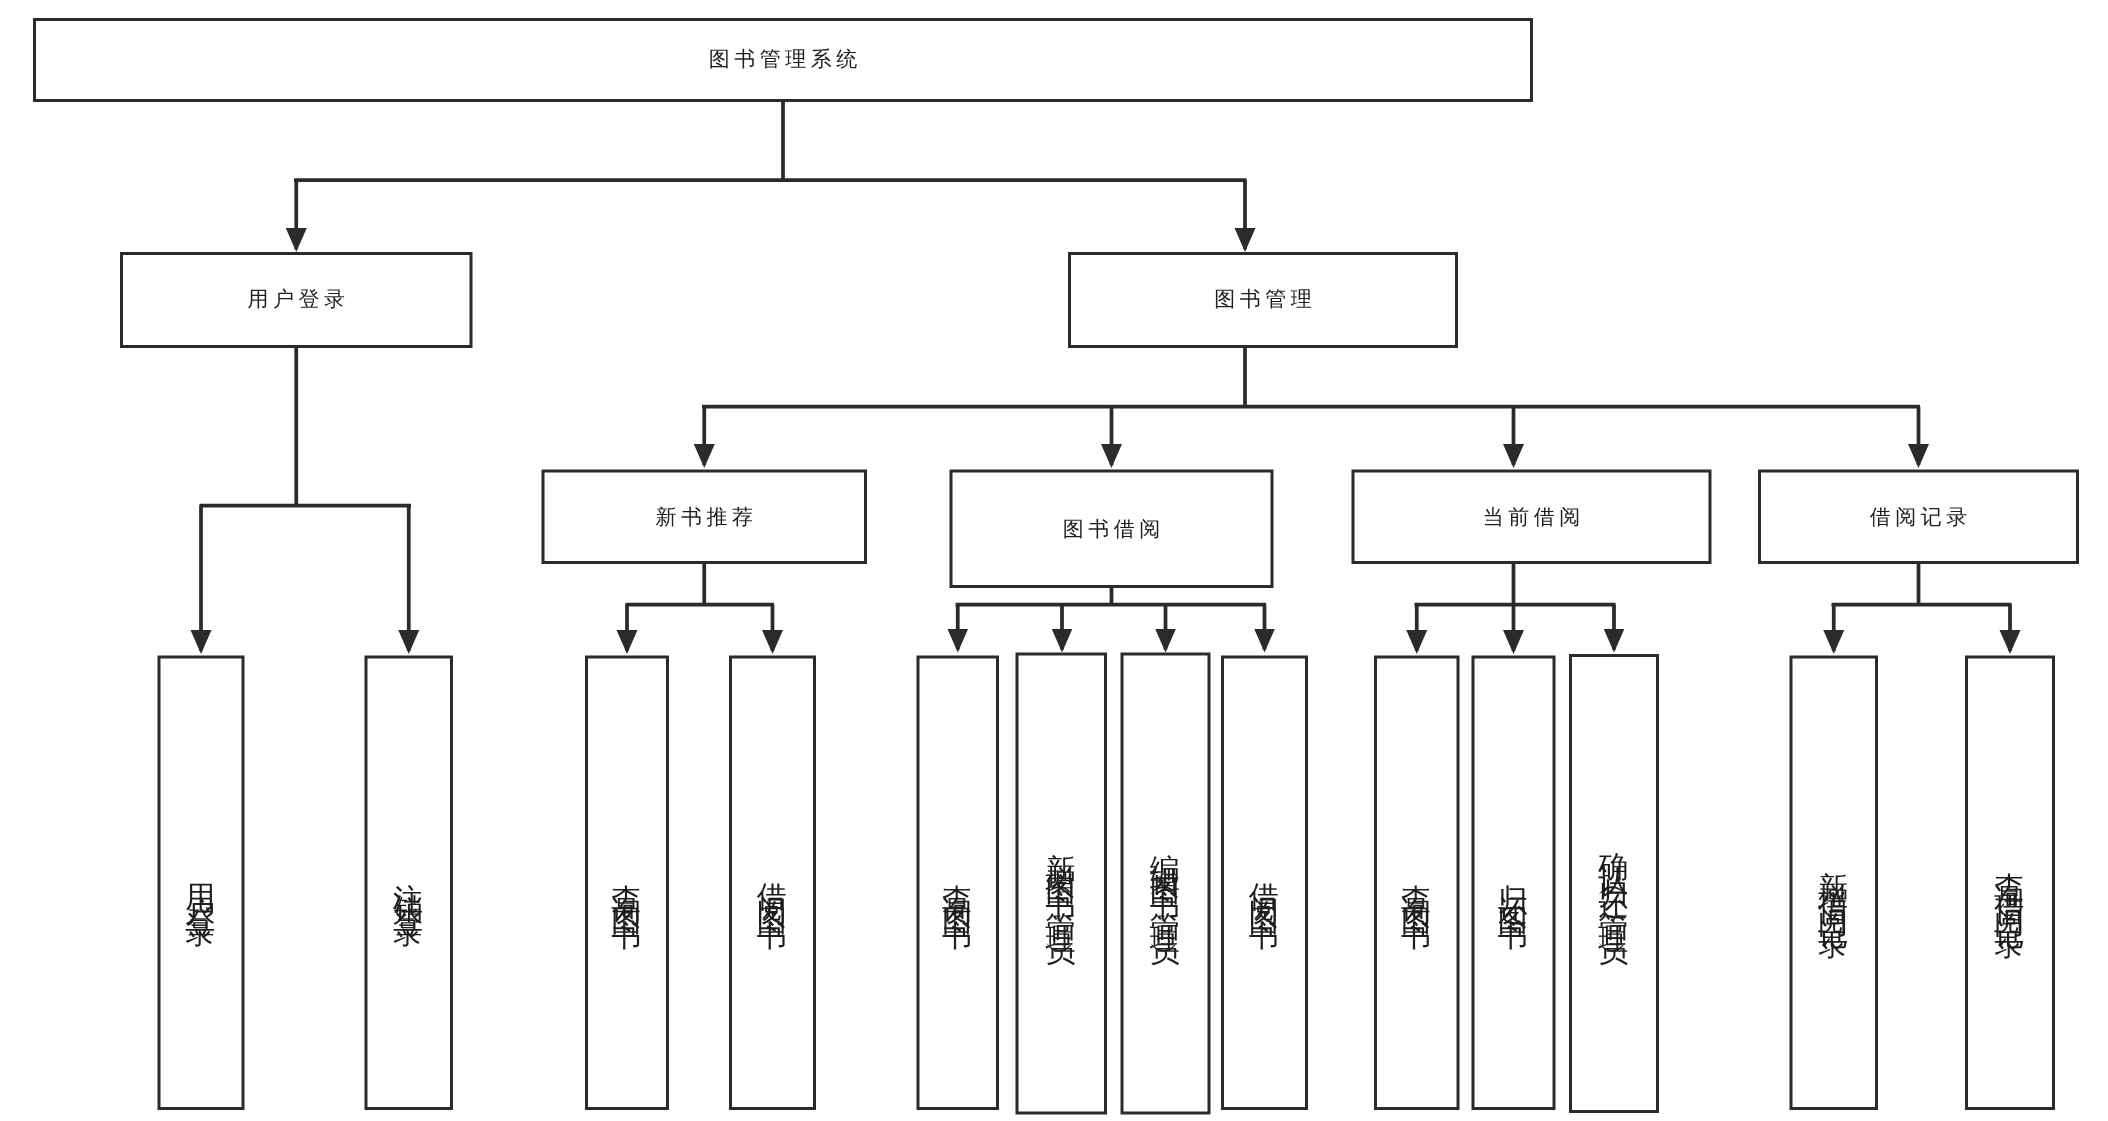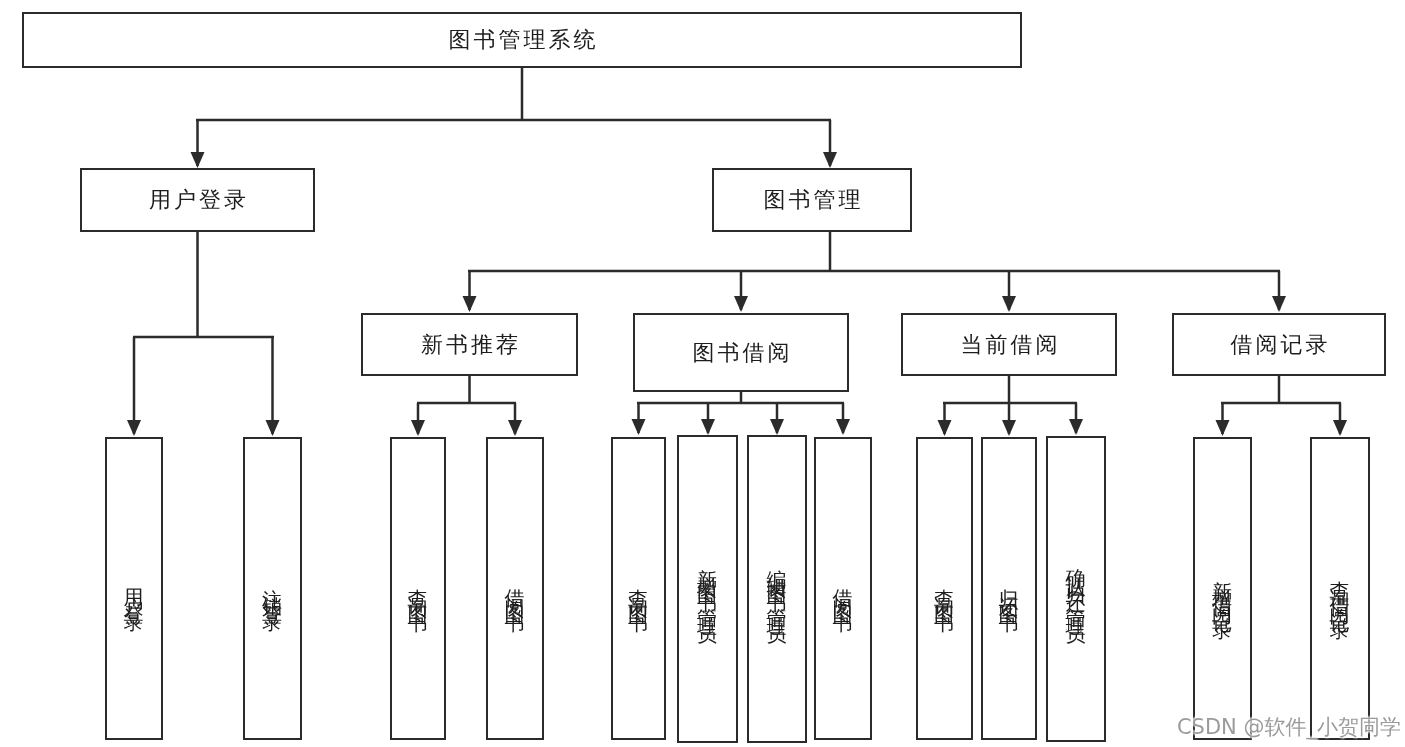--- a/index.html
+++ b/index.html
@@ -26,21 +26,21 @@
     box-sizing: border-box;
     background: #ffffff;
     border: 2.5px solid #2b2b2b;
     color: #1d1d1d;
     display: flex;
     align-items: center;
     justify-content: center;
     z-index: 1;
   }
   .node.h {
-    font-size: 22px;
+    font-size: 14px;
     letter-spacing: 3px;
     text-indent: 3px;
     white-space: nowrap;
   }
   .node.v {
     writing-mode: vertical-rl;
     text-orientation: mixed;
     font-size: 20px;
     letter-spacing: 8px;
     line-height: 1;
@@ -107,40 +107,39 @@
       <line x1="1279" y1="376" x2="1279" y2="403"></line>
       <line x1="1221" y1="403" x2="1341" y2="403"></line>
       <line x1="1222.5" y1="403" x2="1222.5" y2="434" marker-end="url(#arrow)"></line>
       <line x1="1340" y1="403" x2="1340" y2="434" marker-end="url(#arrow)"></line>
     </g>
   </svg>
 
   <div class="node h" style="left:22px; top:12px; width:1000px; height:56px;">图书管理系统</div>
 
   <div class="node h" style="left:80px; top:168px; width:235px; height:64px;">用户登录</div>
-  <div class="node h" style="left:712px; top:168px; width:200px; height:64px;">图书管理</div>
+  <div class="node h" style="left:712px; top:168px; width:260px; height:64px;">图书管理</div>
 
   <div class="node h" style="left:361px; top:313px; width:217px; height:63px;text-align:center;">新书推荐</div>
   <div class="node h" style="left:633px; top:313px; width:216px; height:79px;">图书借阅</div>
-  <div class="node h" style="left:901px; top:313px; width:216px; height:63px;">当前借阅</div>
+  <div class="node h" style="left:901px; top:313px; width:240px; height:63px;">当前借阅</div>
   <div class="node h" style="left:1172px; top:313px; width:214px; height:63px;">借阅记录</div>
 
   <div class="node v" style="left:105px; top:437px; width:58px; height:303px;">用户登录</div>
   <div class="node v" style="left:243px; top:437px; width:59px; height:303px;">注销登录</div>
 
   <div class="node v" style="left:390px; top:437px; width:56px; height:303px;">查询图书</div>
   <div class="node v" style="left:486px; top:437px; width:58px; height:303px;">借阅图书</div>
 
   <div class="node v" style="left:611px; top:437px; width:55px; height:303px;">查询图书</div>
   <div class="node v" style="left:677px; top:435px; width:61px; height:308px;">新增图书（管理员）</div>
   <div class="node v" style="left:747px; top:435px; width:60px; height:308px;">编辑图书（管理员）</div>
   <div class="node v" style="left:814px; top:437px; width:58px; height:303px;">借阅图书</div>
 
   <div class="node v" style="left:916px; top:437px; width:57px; height:303px;">查询图书</div>
   <div class="node v" style="left:981px; top:437px; width:56px; height:303px;">归还图书</div>
   <div class="node v" style="left:1046px; top:436px; width:60px; height:306px;">确认归还（管理员）</div>
 
   <div class="node v" style="left:1193px; top:437px; width:59px; height:303px;">新增借阅记录</div>
   <div class="node v" style="left:1310px; top:437px; width:60px; height:303px;">查询借阅记录</div>
 
-  <div class="watermark">CSDN @软件_小贺同学</div>
 
 </div>
 
 </body></html>

